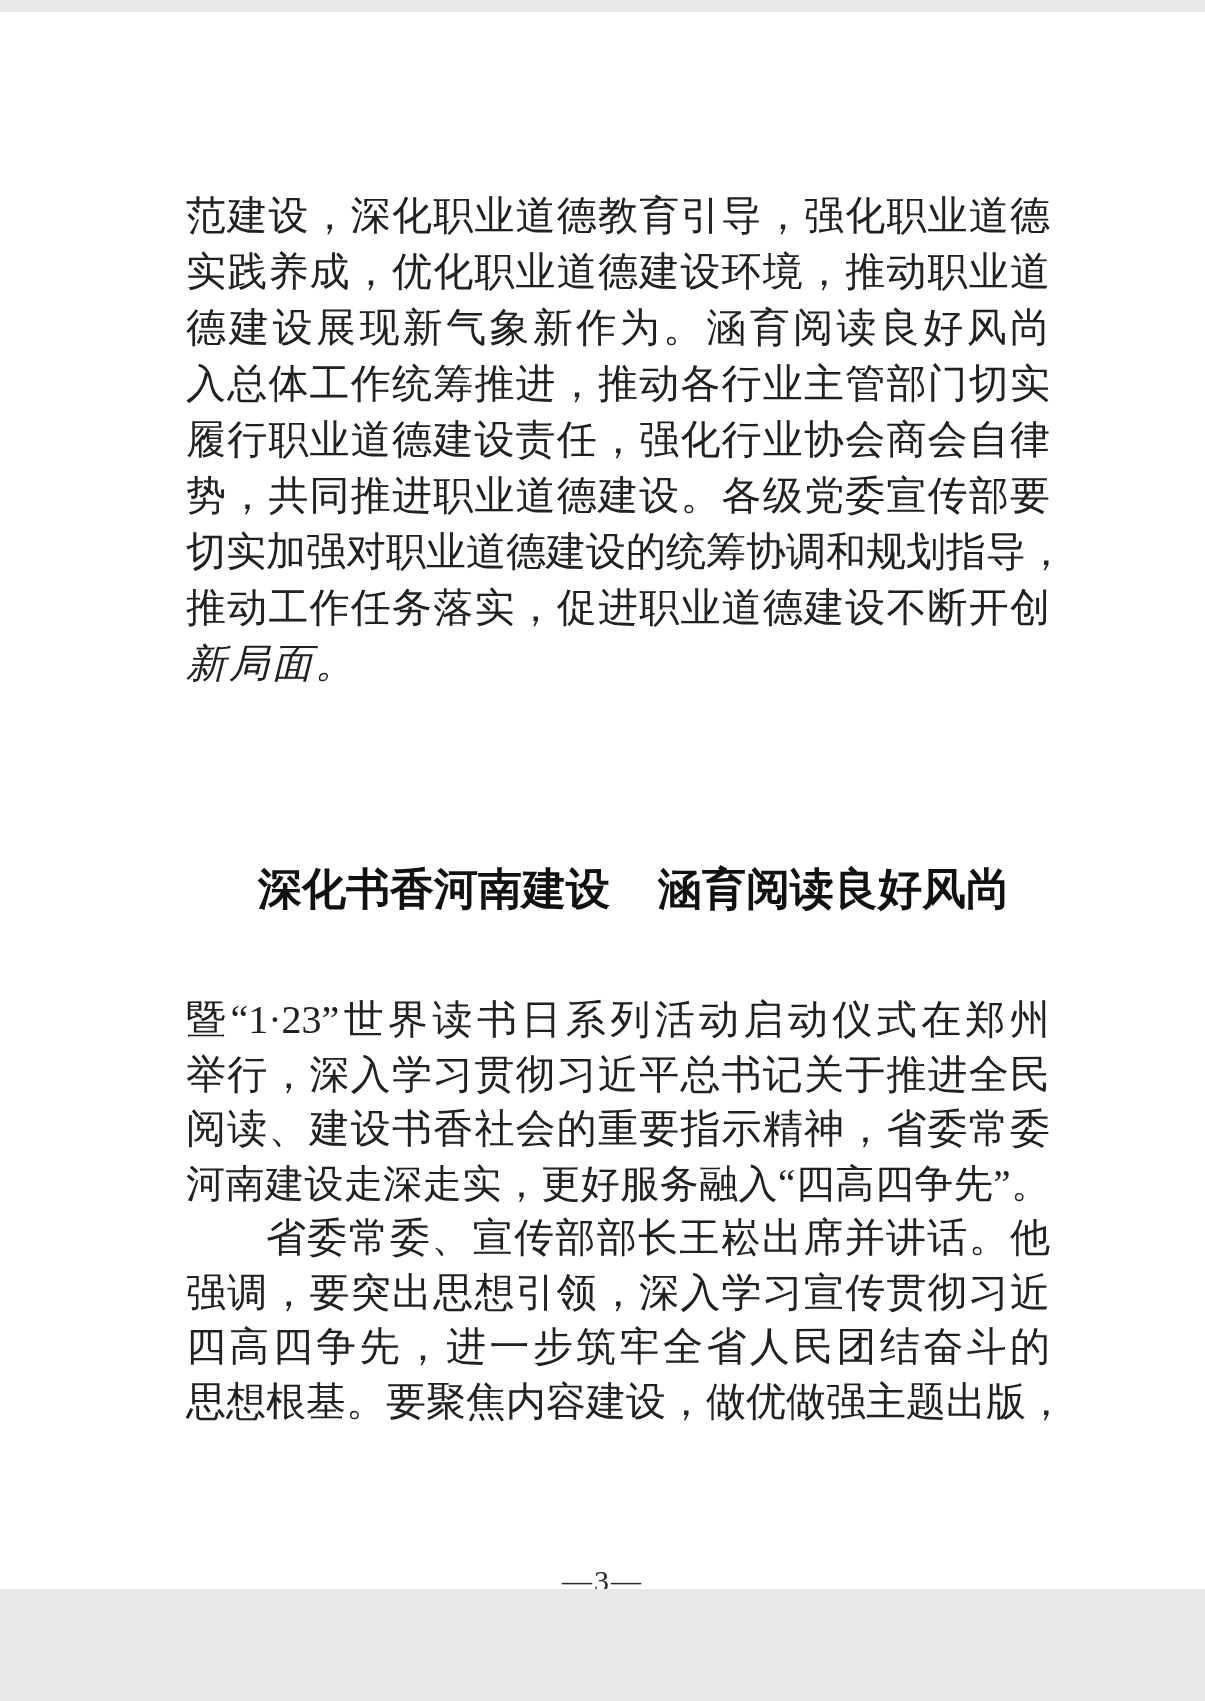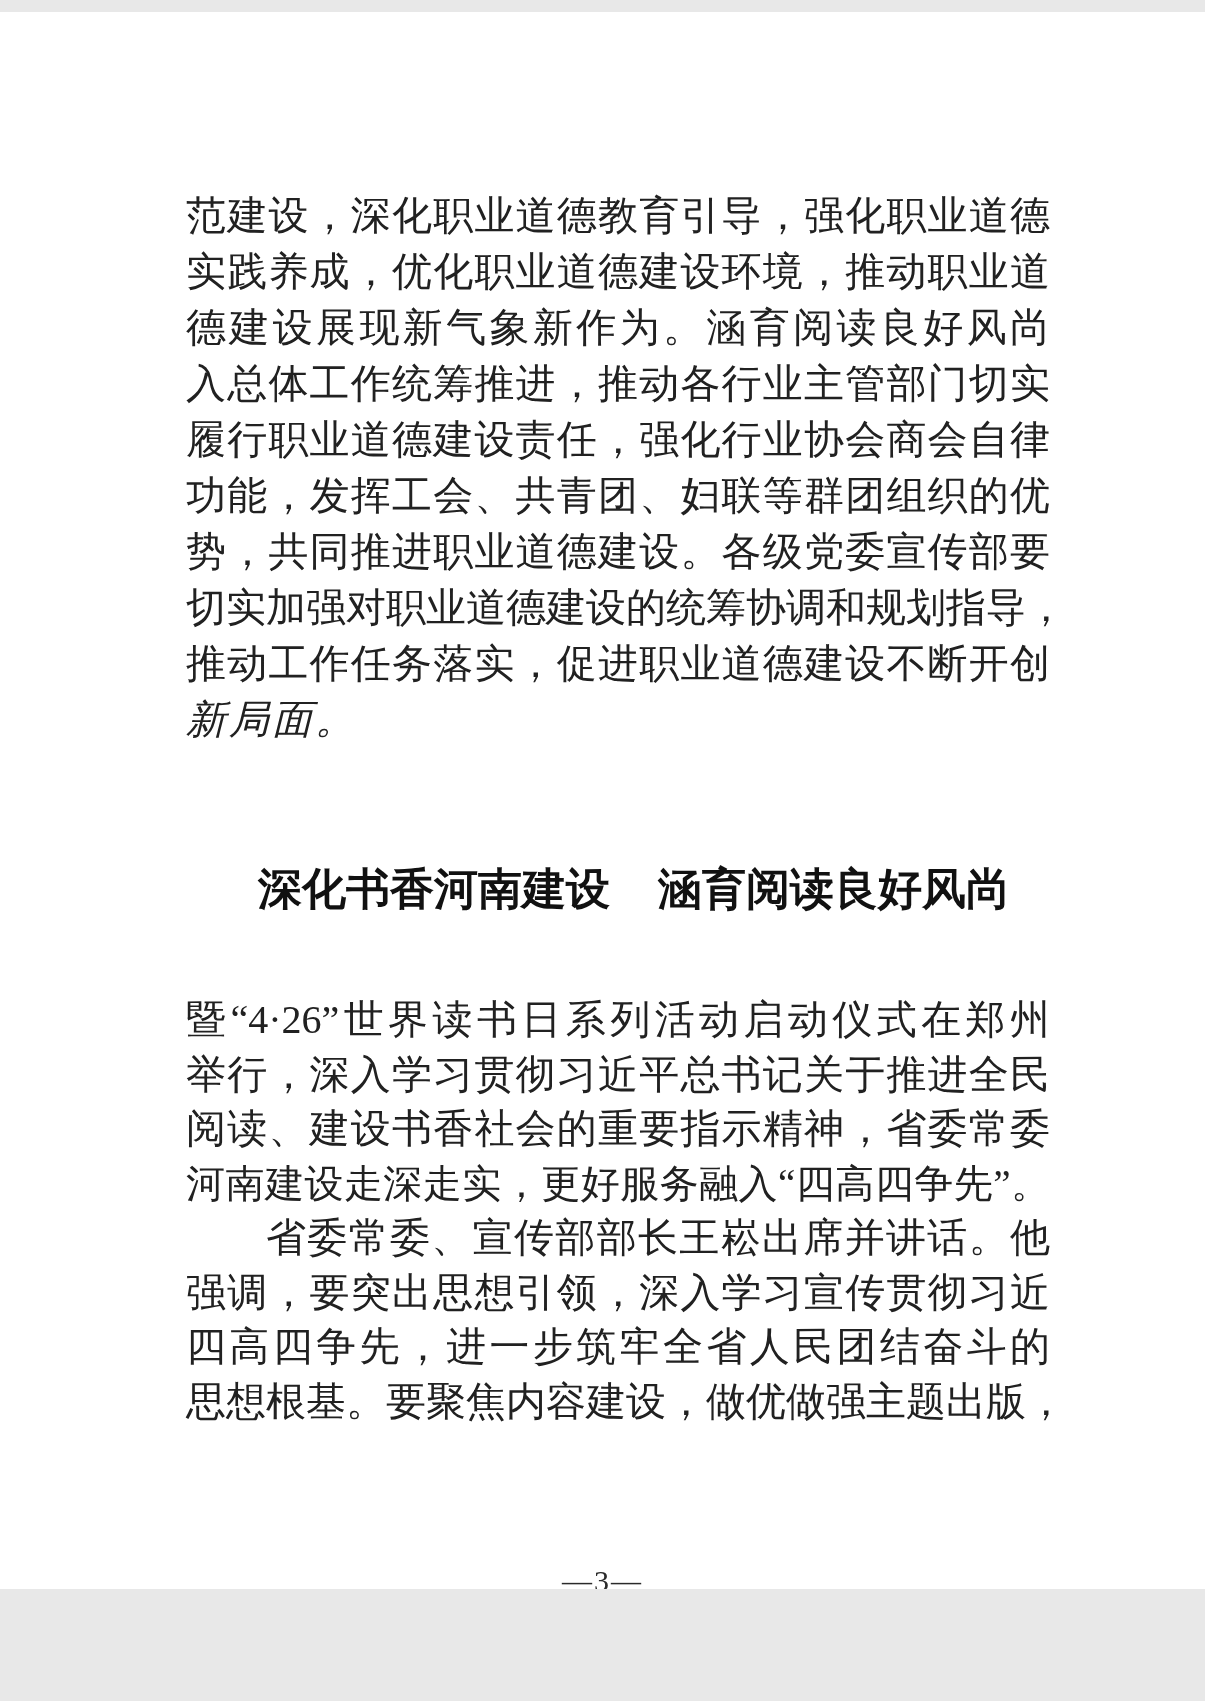--- a/index.html
+++ b/index.html
@@ -71,33 +71,32 @@
 <body>
 
 <div class="page">
 
   <div class="textblock" style="top:176px">
     <div class="line">范建设，深化职业道德教育引导，强化职业道德</div>
     <div class="line">实践养成，优化职业道德建设环境，推动职业道</div>
     <div class="line">德建设展现新气象新作为。涵育阅读良好风尚</div>
     <div class="line">入总体工作统筹推进，推动各行业主管部门切实</div>
     <div class="line">履行职业道德建设责任，强化行业协会商会自律</div>
-    <div class="line">功能，发挥工会、共青团、妇联等群团组织的优</div>
     <div class="line">势，共同推进职业道德建设。各级党委宣传部要</div>
     <div class="line">切实加强对职业道德建设的统筹协调和规划指导，</div>
     <div class="line">推动工作任务落实，促进职业道德建设不断开创</div>
     <div class="line end">新局面。</div>
   </div>
 
   <div class="heading">
     <span>深化书香河南建设</span><span class="hgap"></span><span>涵育阅读良好风尚</span>
   </div>
 
   <div class="textblock lower" style="top:981px">
-    <div class="line">暨“4·26”世界读书日系列活动启动仪式在郑州</div>
+    <div class="line">暨“1·23”世界读书日系列活动启动仪式在郑州</div>
     <div class="line">举行，深入学习贯彻习近平总书记关于推进全民</div>
     <div class="line">阅读、建设书香社会的重要指示精神，省委常委</div>
     <div class="line tight">河南建设走深走实，更好服务融入“四高四争先”。</div>
     <div class="line indent">省委常委、宣传部部长王崧出席并讲话。他</div>
     <div class="line">强调，要突出思想引领，深入学习宣传贯彻习近</div>
     <div class="line">四高四争先，进一步筑牢全省人民团结奋斗的</div>
     <div class="line">思想根基。要聚焦内容建设，做优做强主题出版，</div>
   </div>
 
   <div class="pagenum">—3—</div>

